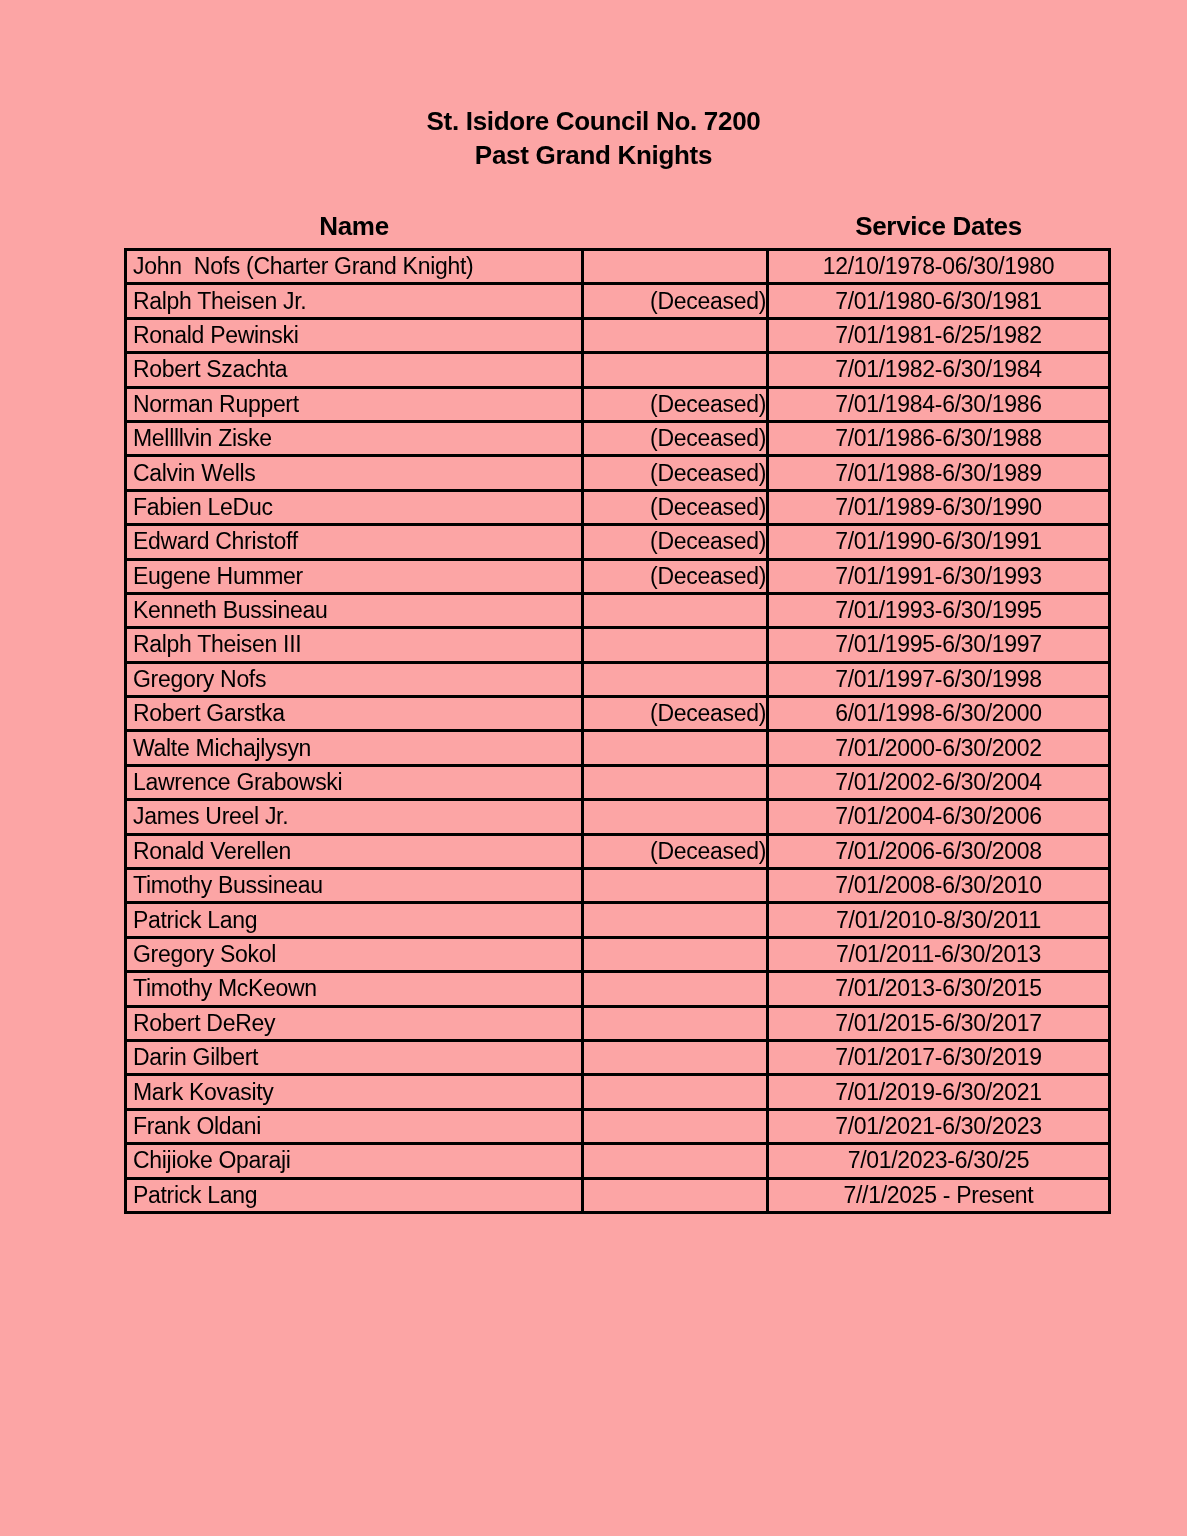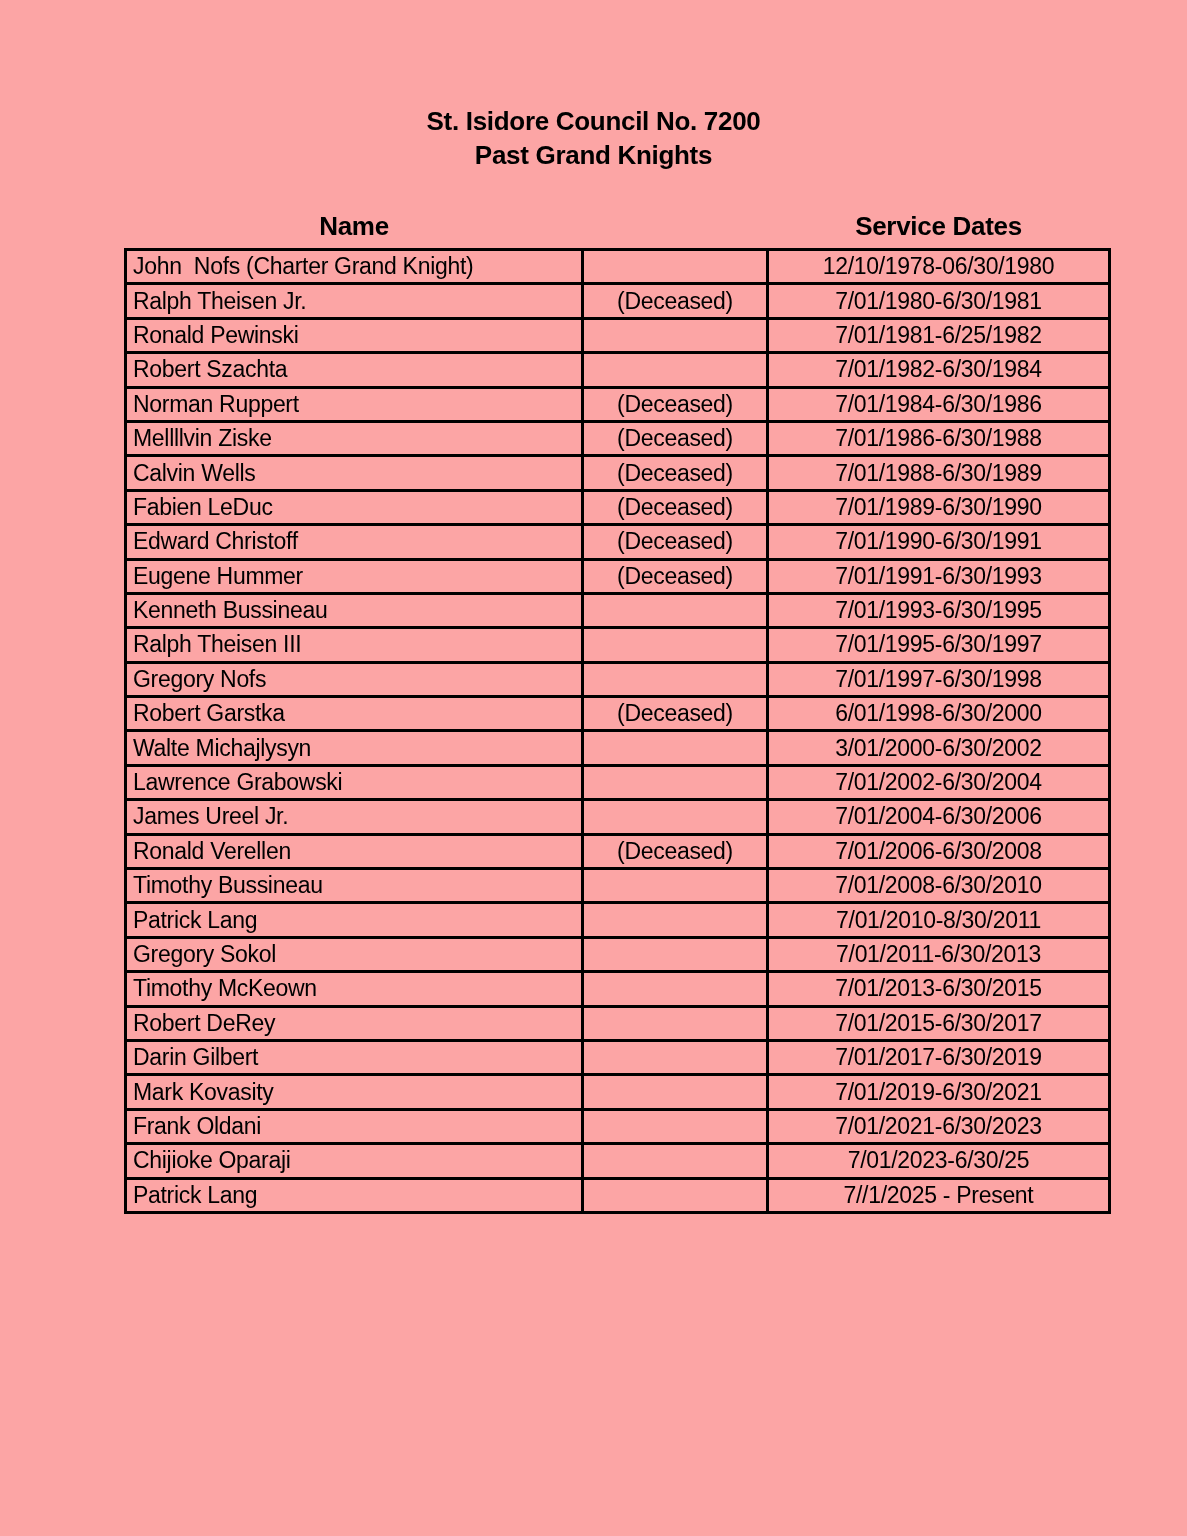--- a/index.html
+++ b/index.html
@@ -48,21 +48,21 @@
   .gk-table tbody td {
     border: 3px solid #000000;
     height: 31.4px;
     font-size: 23px;
     padding: 0;
     vertical-align: middle;
     letter-spacing: -0.3px;
     overflow: hidden;
   }
   .name-cell  { text-align: left; padding-left: 6px !important; white-space: pre; }
-  .status-cell{ text-align: center; }
+  .status-cell{ text-align: right; }
   .dates-cell { text-align: center; }
 </style>
 </head>
 <body>
 
 <div class="page">
 
   <div class="title-block">
     <div>St. Isidore Council No. 7200</div>
     <div>Past Grand Knights</div>
@@ -162,21 +162,21 @@
 
   <tr>
     <td class="name-cell">Robert Garstka</td>
     <td class="status-cell">(Deceased)</td>
     <td class="dates-cell">6/01/1998-6/30/2000</td>
   </tr>
 
   <tr>
     <td class="name-cell">Walte Michajlysyn</td>
     <td class="status-cell"></td>
-    <td class="dates-cell">3/01/2000-6/30/2002</td>
+    <td class="dates-cell">7/01/2000-6/30/2002</td>
   </tr>
 
   <tr>
     <td class="name-cell">Lawrence Grabowski</td>
     <td class="status-cell"></td>
     <td class="dates-cell">7/01/2002-6/30/2004</td>
   </tr>
 
   <tr>
     <td class="name-cell">James Ureel Jr.</td>

